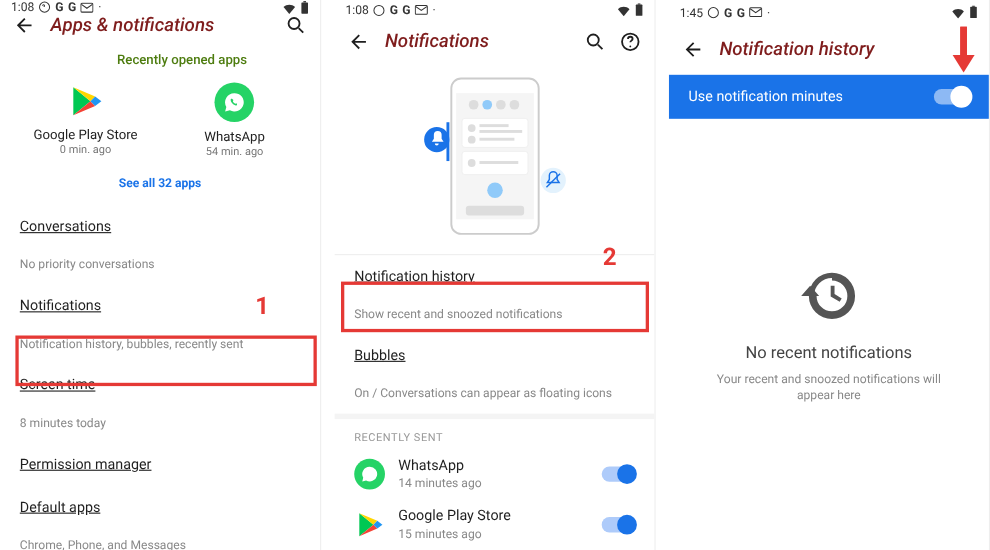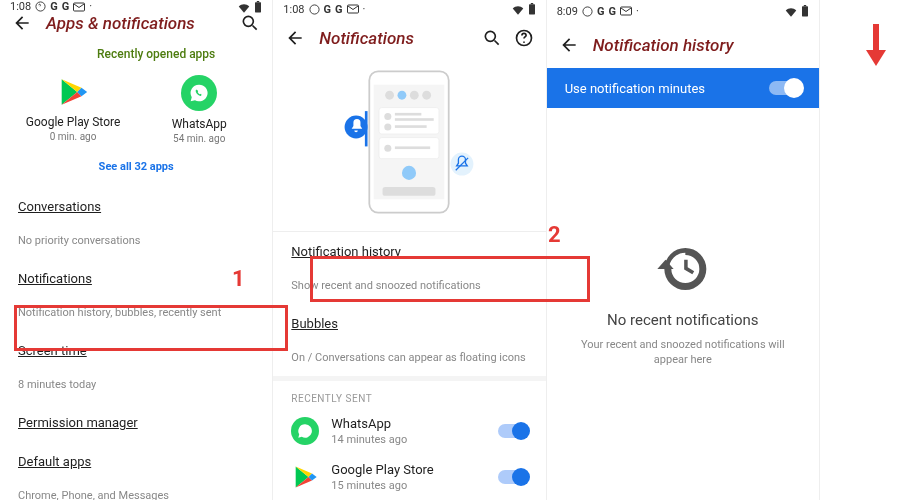--- a/index.html
+++ b/index.html
@@ -1,17 +1,17 @@
 <!DOCTYPE html>
 <html><head>
 <meta charset="utf-8">
 <style>
   * { box-sizing: border-box; margin: 0; padding: 0; }
   body { font-family: Roboto, 'Segoe UI', Arial, sans-serif; background: #fff; width: 900px; height: 500px; overflow: hidden; }
-  .canvas { display: flex; width: 820px; height: 500px; position: relative; }
+  .canvas { display: flex; width: 900px; height: 500px; position: relative; gap: 12px; }
   .panel { width: 300px; height: 500px; border-right: 1px solid #eee; display: flex; flex-direction: column; background: #fff; position: relative; overflow: hidden; }
   .panel:last-child { border-right: none; }
   .status-bar { height: 22px; display: flex; align-items: center; justify-content: space-between; padding: 0 10px; font-size: 11px; color: #333; }
   .status-left { display: flex; align-items: center; gap: 4px; }
   .status-right { display: flex; align-items: center; gap: 3px; }
   .status-left span, .status-right span { font-size: 11px; }
   .ic { display: inline-flex; align-items: center; justify-content: center; }
   .header { display: flex; align-items: center; height: 46px; padding: 0 12px; gap: 14px; }
   .header .title { font-size: 17px; font-weight: 500; color: #7f1d1d; flex: 1; font-style: italic; }
   .header .actions { display: flex; gap: 12px; align-items: center; }
@@ -269,21 +269,21 @@
         <div class="li-title">Google Play Store</div>
         <div class="li-sub">15 minutes ago</div>
       </div>
       <div class="toggle"></div>
     </div>
   </div>
 
   <div class="panel">
     <div class="status-bar">
       <div class="status-left">
-        <span>8:09</span>
+        <span>1:45</span>
         <span class="ic">
             <svg width="11" height="11" viewBox="0 0 24 24">
               <circle cx="12" cy="12" r="10" fill="none" stroke="#333" stroke-width="2"></circle>
             </svg>
           </span>
         <span style="font-weight:700">G</span>
         <span style="font-weight:700">G</span>
         <span class="ic">
             <svg width="12" height="10" viewBox="0 0 24 18">
               <rect x="1" y="1" width="22" height="16" rx="2" fill="none" stroke="#333" stroke-width="2"></rect>

